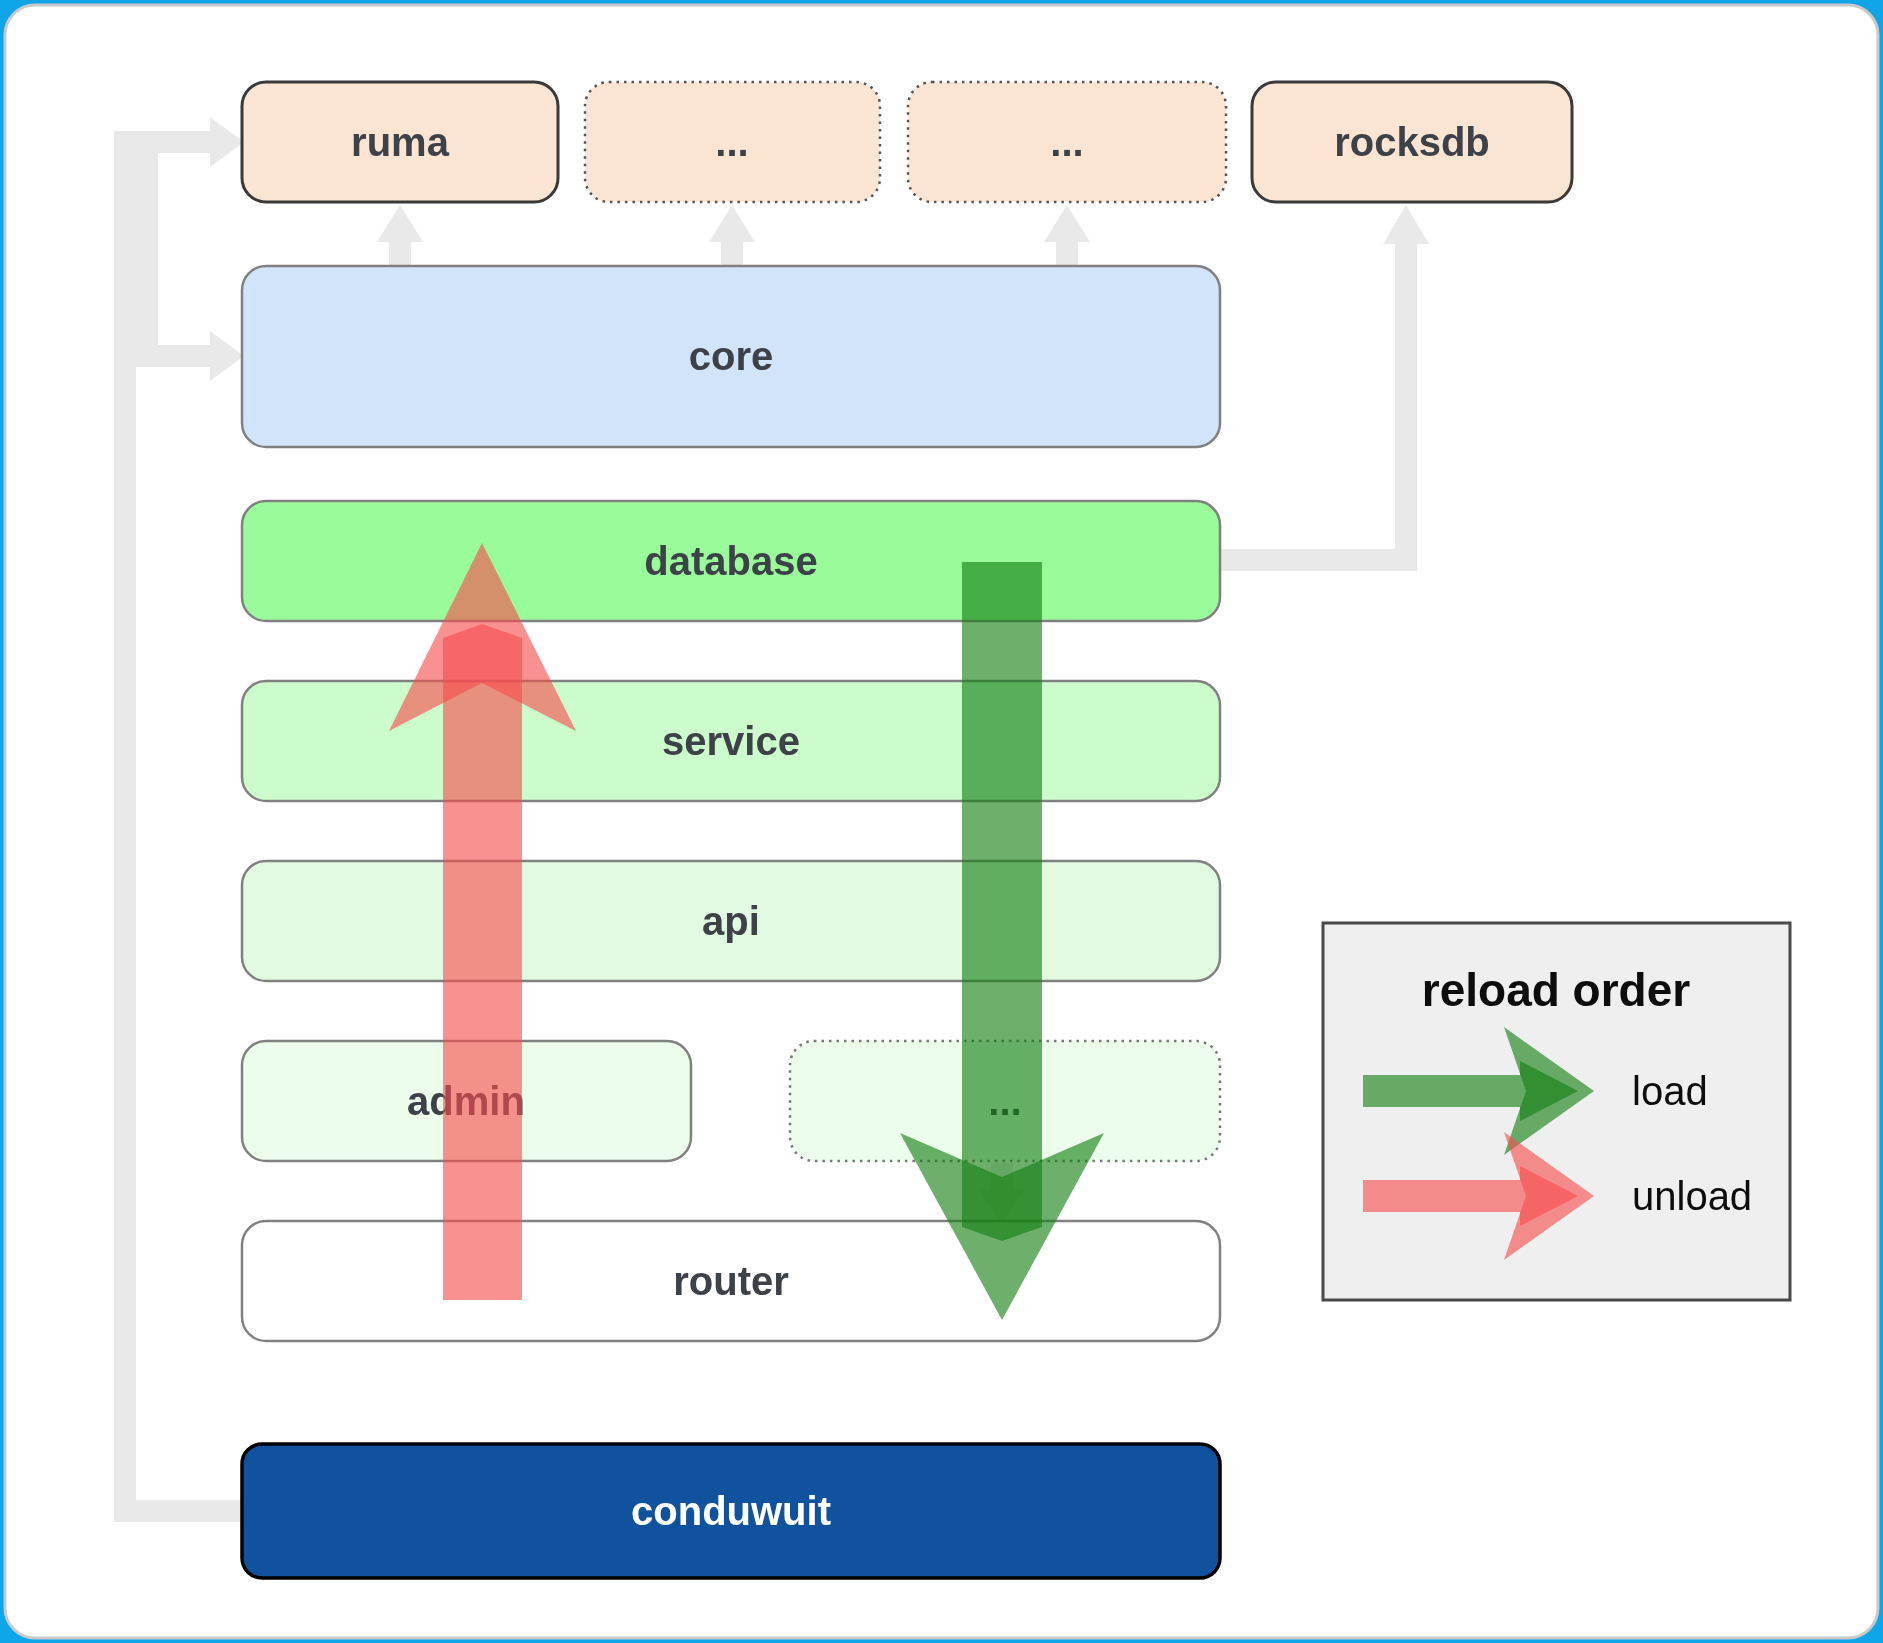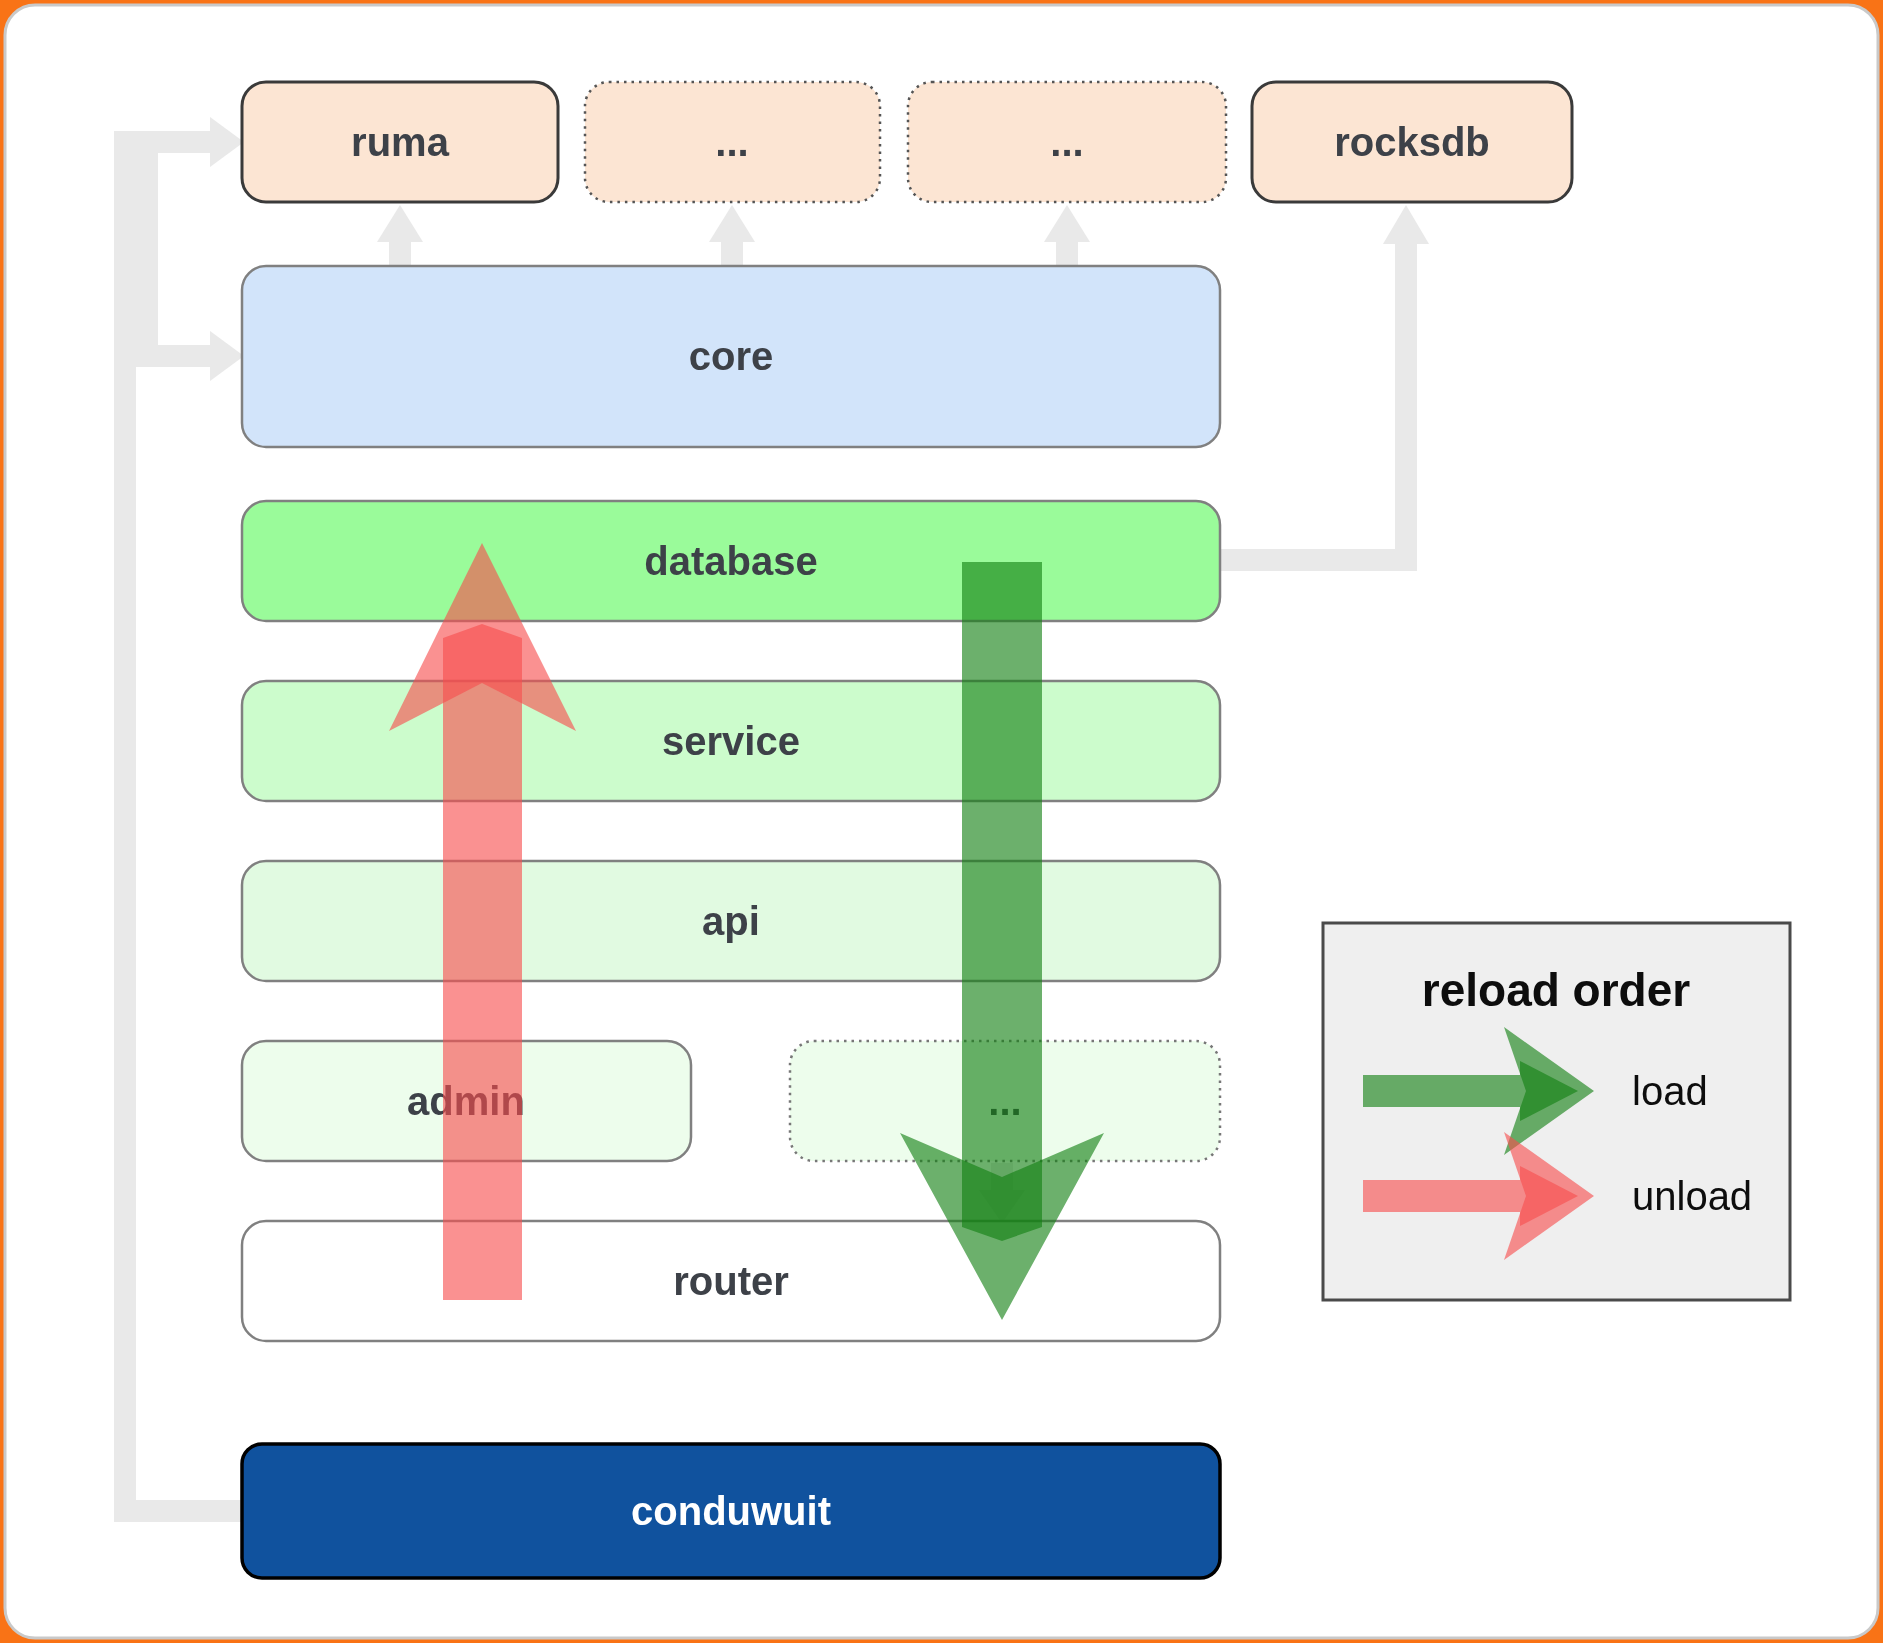--- a/index.html
+++ b/index.html
@@ -1,17 +1,17 @@
 <!DOCTYPE html>
 <html><head>
 <meta charset="utf-8">
 <style>
   html,body { margin:0; padding:0; background:#ffffff; }
   body { font-family:"Liberation Sans","DejaVu Sans",sans-serif; }
-  .stage { position:relative; width:1883px; height:1643px; overflow:hidden; background:#f97316; }
+  .stage { position:relative; width:1883px; height:1643px; overflow:hidden; background:#0ea5e9; }
   svg { display:block; }
   text { font-family:"Liberation Sans","DejaVu Sans",sans-serif; fill:#3d4148; }
   .node-label { font-size:40px; font-weight:600; }
   .dots-label { font-size:40px; font-weight:700; }
   .conduwuit-label { font-size:40px; font-weight:600; fill:#ffffff; }
   .legend-title { font-size:46px; font-weight:600; fill:#0d0d0d; }
   .legend-label { font-size:40px; font-weight:400; fill:#0d0d0d; }
 </style>
 </head>
 <body>

